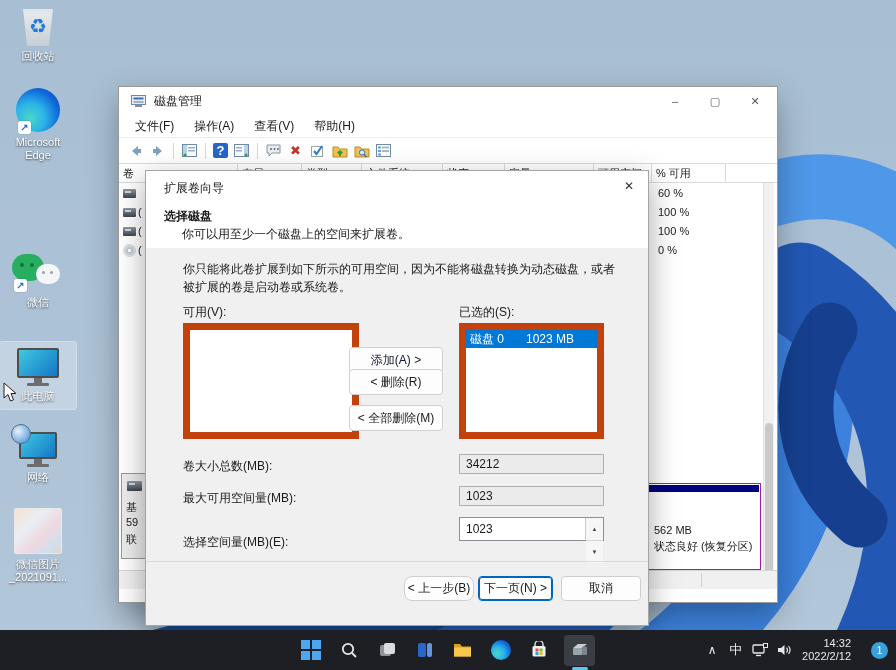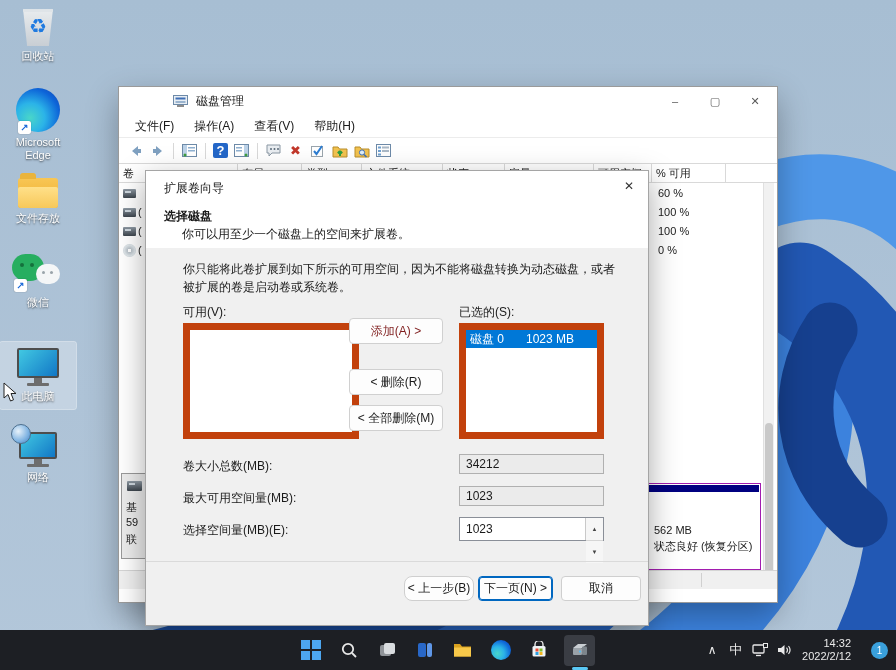--- a/index.html
+++ b/index.html
@@ -32,21 +32,21 @@
   .mon-stand{width:8px;height:5px;background:#6d6d6d;margin:0 auto;}
   .mon-base{width:22px;height:3px;background:#6d6d6d;margin:0 auto;border-radius:1px;}
   .globe{position:absolute;left:-8px;top:-8px;width:18px;height:18px;border-radius:50%;
     background:radial-gradient(circle at 35% 35%,#e8f2fa,#7fb3e2 60%,#3f7fc0);border:1px solid #4d708f;}
   .thumb{width:46px;height:44px;border-radius:2px;border:1px solid #e8e8e8;
     background:linear-gradient(135deg,#f6e2d2 0%,#e9eef4 35%,#f0d8e0 60%,#cfe0ec 85%,#e8d2c8 100%);}
   
   .win{position:absolute;left:118px;top:86px;width:660px;height:517px;background:#fff;
     border:1px solid #9a9a9a;box-sizing:border-box;border-radius:0;
     box-shadow:0 12px 30px rgba(0,0,0,.3);z-index:10;font-size:12px;color:#1a1a1a;}
-  .titlebar{position:relative;height:28px;background:#fff;display:flex;align-items:center;padding-left:42px;}
+  .titlebar{position:relative;height:28px;background:#fff;display:flex;align-items:center;}
   .title-ic{margin:0 8px 0 12px;}
   .caption-btns{position:absolute;right:2px;top:0;height:28px;display:flex;}
   .cap{width:40px;height:28px;display:flex;align-items:center;justify-content:center;color:#5a5a5a;font-size:11px;}
   .menubar{height:22px;display:flex;align-items:center;padding-left:6px;}
   .menu-item{padding:0 10px;height:20px;line-height:20px;}
   .toolbar{height:25px;display:flex;align-items:center;padding-left:8px;gap:5px;
     border-top:1px solid #ececec;border-bottom:1px solid #d9d9d9;}
   .tb-sep{width:1px;height:16px;background:#d8d8d8;margin:0 2px;}
   .tb{width:17px;height:17px;display:flex;align-items:center;justify-content:center;}
   .lvheader{height:18px;display:flex;border-bottom:1px solid #d9d9d9;background:#fff;font-size:11px;color:#222;}
@@ -131,24 +131,20 @@
 
   <div class="dicon" style="top:88px;">
     <div style="position:relative;">
       <div class="edge-ball"></div>
       <div class="shortcut">↗</div>
     </div>
     <div class="dlabel">Microsoft</div>
     <div class="dlabel" style="margin-top:0;">Edge</div>
   </div>
 
-  <div class="dicon" style="top:172px;">
-    <div class="folder"></div>
-    <div class="dlabel">文件存放</div>
-  </div>
 
   <div class="dicon" style="top:252px;">
     <div class="wc">
       <div class="wc-big"></div>
       <div class="wc-small"></div>
       <div class="shortcut" style="bottom:0;">↗</div>
     </div>
     <div class="dlabel">微信</div>
   </div>
 
@@ -164,20 +160,25 @@
   <div class="dicon" style="top:424px;">
     <div style="position:relative;margin-top:8px;">
       <div class="monitor" style="width:34px;height:23px;"></div>
       <div class="mon-stand"></div>
       <div class="mon-base"></div>
       <div class="globe"></div>
     </div>
     <div class="dlabel">网络</div>
   </div>
 
+  <div class="dicon" style="top:508px;">
+    <div class="thumb"></div>
+    <div class="dlabel">微信图片</div>
+    <div class="dlabel" style="margin-top:0;">_2021091...</div>
+  </div>
 
   <svg class="cursor" style="left:3px;top:382px;" width="15" height="21" viewBox="0 0 15 21">
     <path d="M1 1 L1 16 L5 12.5 L7.5 19 L10.5 17.8 L8 11.5 L13 11.5 Z" fill="#fff" stroke="#222" stroke-width="1"></path>
   </svg>
 
   <div class="win">
 
     <div class="titlebar">
       <svg class="title-ic" width="15" height="13" viewBox="0 0 15 13">
         <rect x="0.5" y="0.5" width="14" height="9" fill="#dfe8f0" stroke="#5b7documents08aa" stroke-width="0"></rect>
@@ -352,31 +353,31 @@
 
       <div class="lbx" style="left:37px;top:75px;width:176px;height:116px;"></div>
 
       <div class="lbx" style="left:313px;top:75px;width:145px;height:116px;">
         <div class="lbx-sel">
           <span>磁盘 0</span>
           <span style="margin-left:22px;">1023 MB</span>
         </div>
       </div>
 
-      <div class="midbtn" style="left:203px;top:70px;color:#7f1d1d;">添加(A) &gt;</div>
+      <div class="midbtn" style="left:203px;top:99px;color:#0f172a;">添加(A) &gt;</div>
       <div class="midbtn" style="left:203px;top:157px;">&lt; 全部删除(M)</div>
       <div class="midbtn" style="left:203px;top:121px;">&lt; 删除(R)</div>
 
       <div style="position:absolute;left:37px;top:210px;">卷大小总数(MB):</div>
       <div class="fld" style="left:313px;top:206px;">34212</div>
 
       <div style="position:absolute;left:37px;top:242px;">最大可用空间量(MB):</div>
       <div class="fld" style="left:313px;top:238px;">1023</div>
 
-      <div style="position:absolute;left:37px;top:274px;">选择空间量(MB)(E):</div>
+      <div style="position:absolute;left:37px;top:286px;">选择空间量(MB)(E):</div>
       <div class="fld-en" style="left:313px;top:269px;">
         <span>1023</span>
         <span class="spin">
           <span>▲</span>
           <span>▼</span>
         </span>
       </div>
 
       <div class="hr" style="top:313px;background:#dadada;"></div>
 

